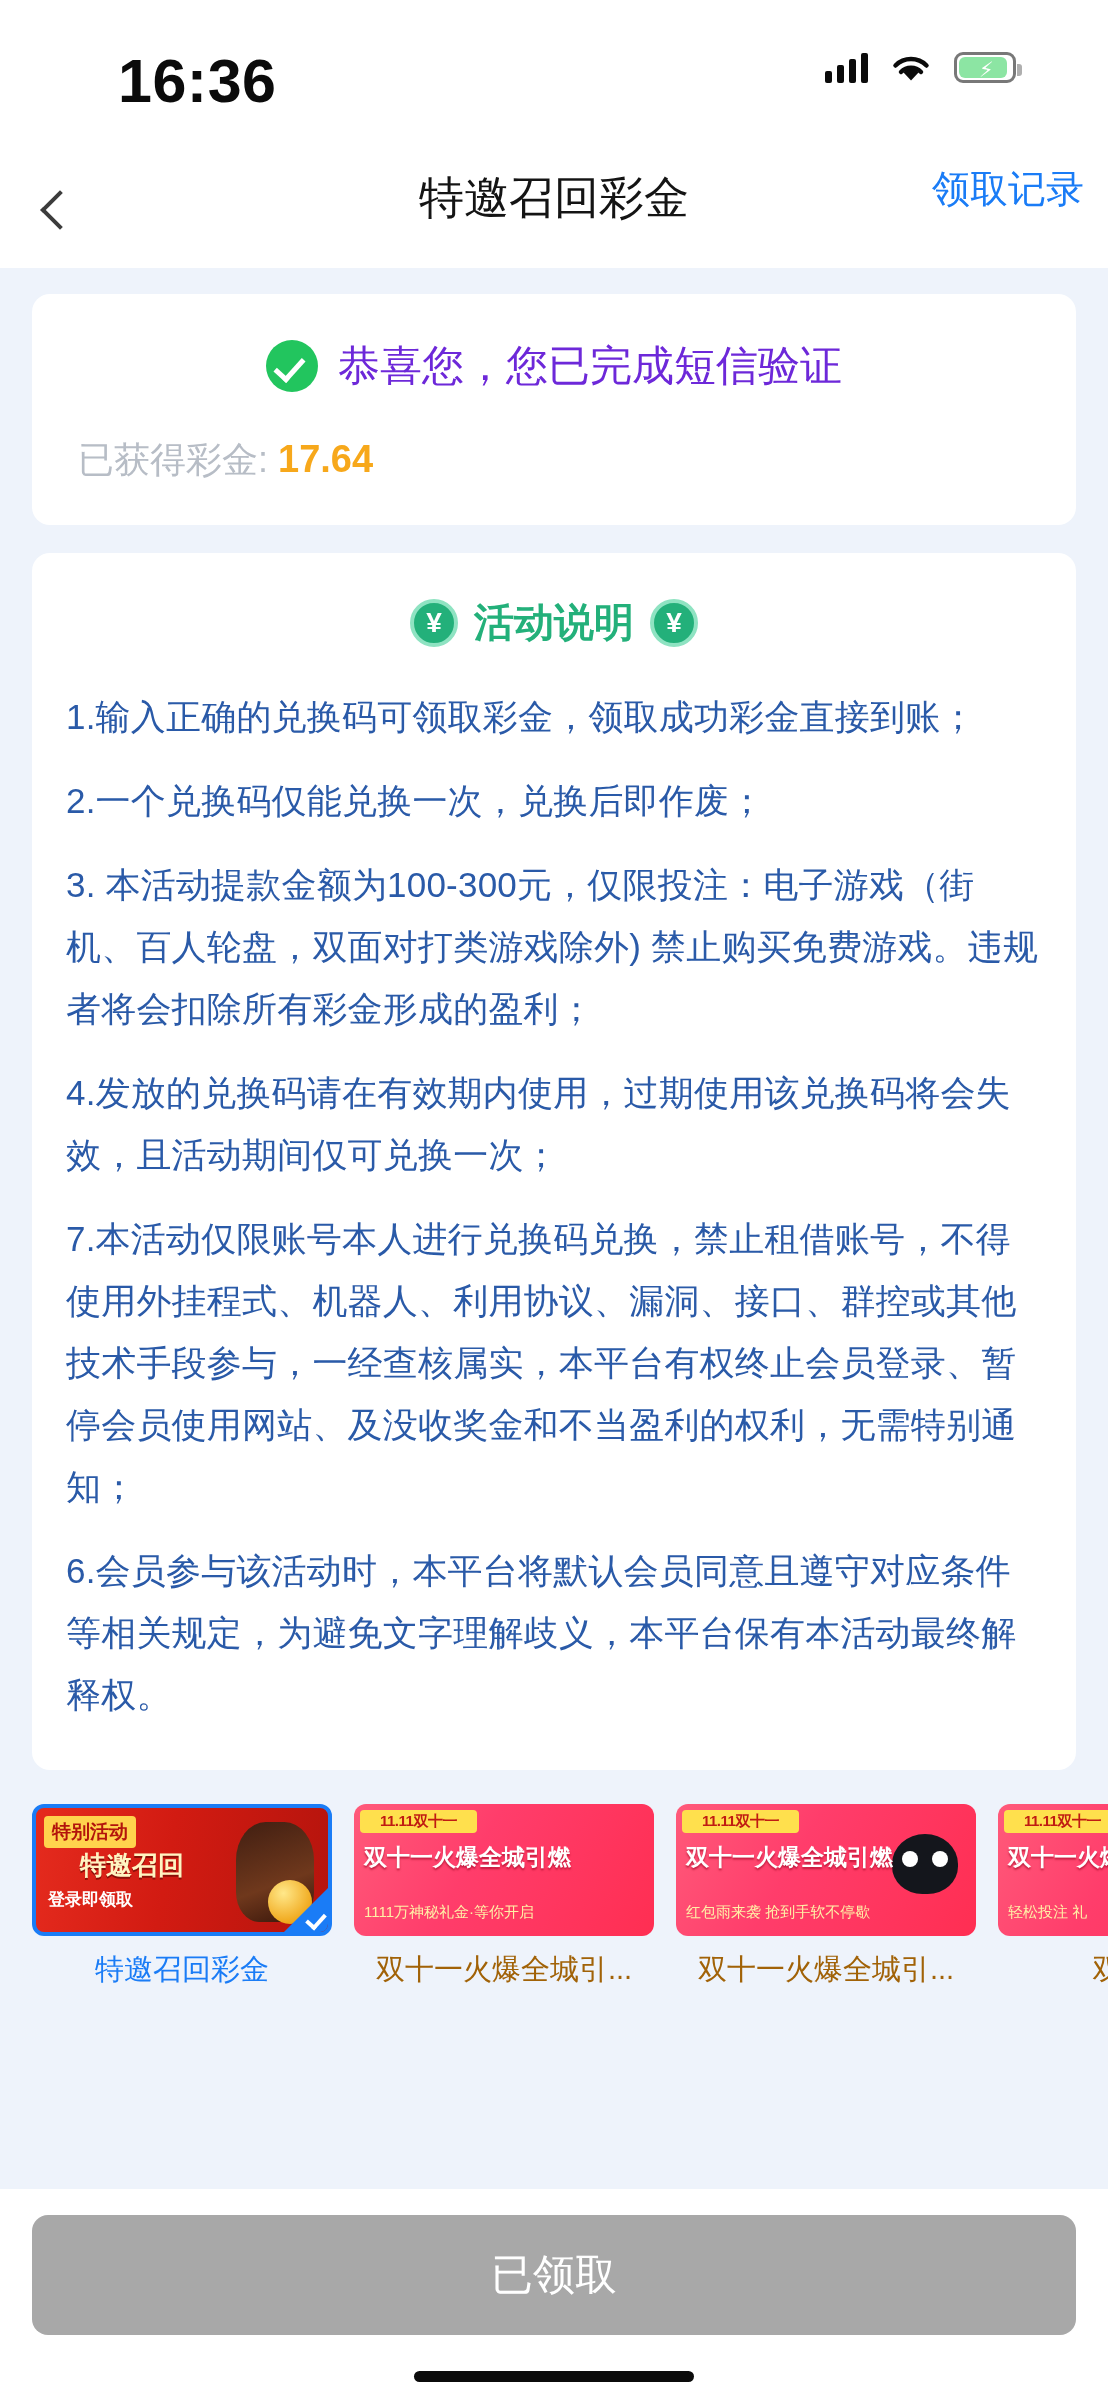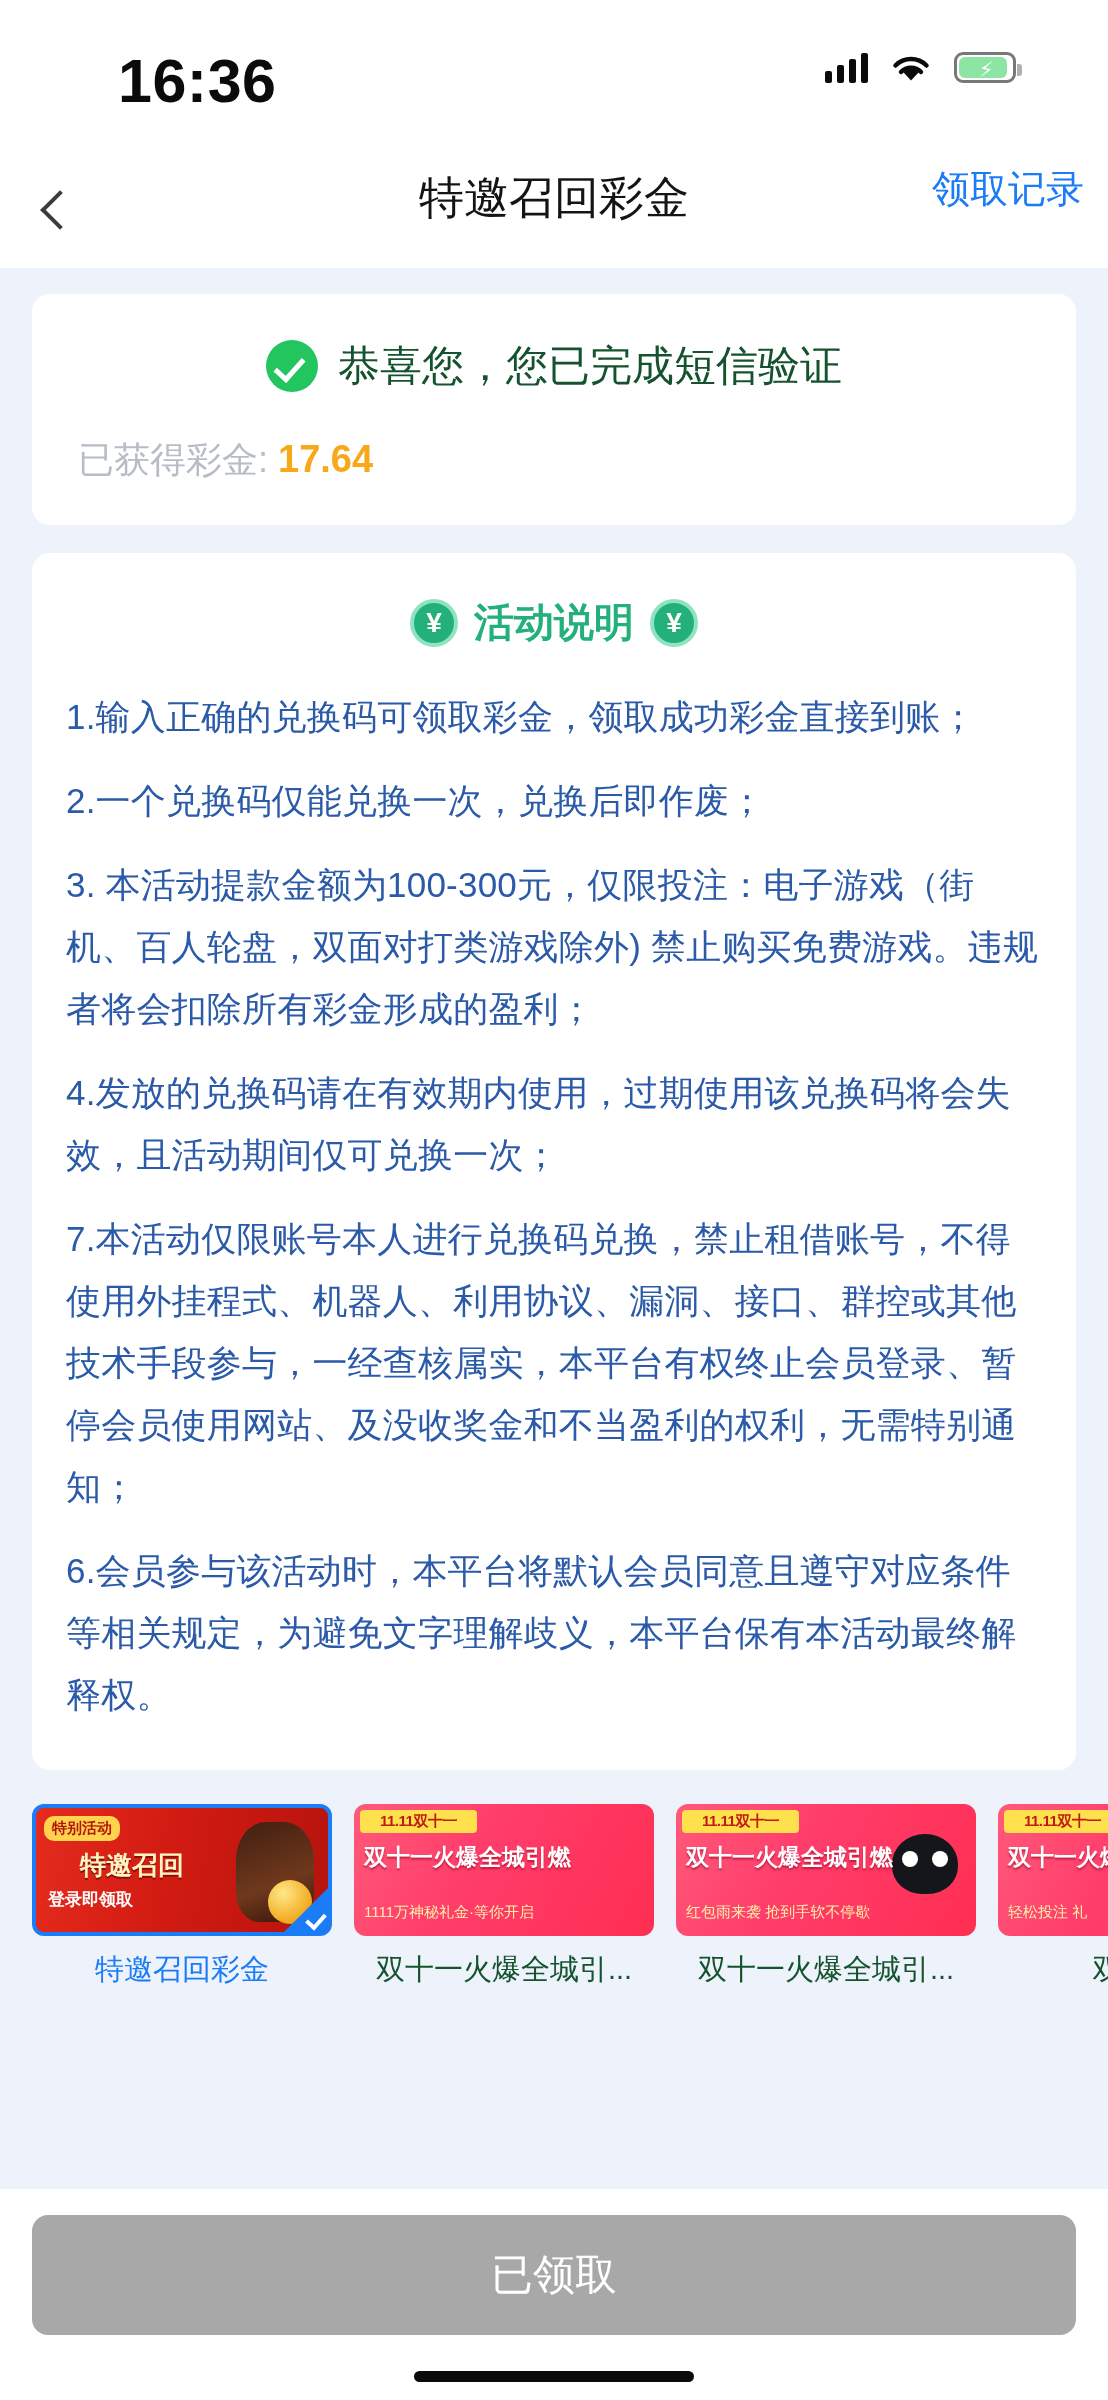--- a/index.html
+++ b/index.html
@@ -187,21 +187,21 @@
     left: 15px;
     top: 12px;
     width: 12px;
     height: 24px;
     border-right: 5px solid #ffffff;
     border-bottom: 5px solid #ffffff;
     transform: rotate(42deg);
   }
   .success-text {
     font-size: 42px;
-    color: #14532d;
+    color: #6d28d9;
     font-weight: 500;
   }
   .amount-row {
     margin-top: 42px;
     display: flex;
     align-items: baseline;
     gap: 10px;
     padding-left: 6px;
   }
   .amount-label {
@@ -272,21 +272,21 @@
     overflow: hidden;
     box-sizing: border-box;
   }
   .thumb.active .thumb-img {
     border: 4px solid #1a7cf6;
   }
   .thumb-label {
     margin-top: 14px;
     font-size: 29px;
     text-align: center;
-    color: #14532d;
+    color: #a16207;
     white-space: nowrap;
     overflow: hidden;
     text-overflow: ellipsis;
   }
   .thumb.active .thumb-label {
     color: #1a7cf6;
   }
   .tick {
     position: absolute;
     right: 0;
@@ -325,24 +325,24 @@
     padding: 2px 20px;
     border-radius: 4px;
     letter-spacing: -0.5px;
   }
   .badge-special {
     position: absolute;
     left: 8px;
     top: 8px;
     background: #ffd34d;
     color: #b3140c;
-    font-size: 15px;
+    font-size: 19px;
     font-weight: bold;
     padding: 3px 8px;
-    border-radius: 10px;
+    border-radius: 4px;
   }
   .art-title {
     position: absolute;
     left: 12px;
     top: 40px;
     color: #fff4c2;
     font-size: 26px;
     font-weight: bold;
     text-shadow: 0 2px 0 #8a0f08;
     margin-left: 32px;

